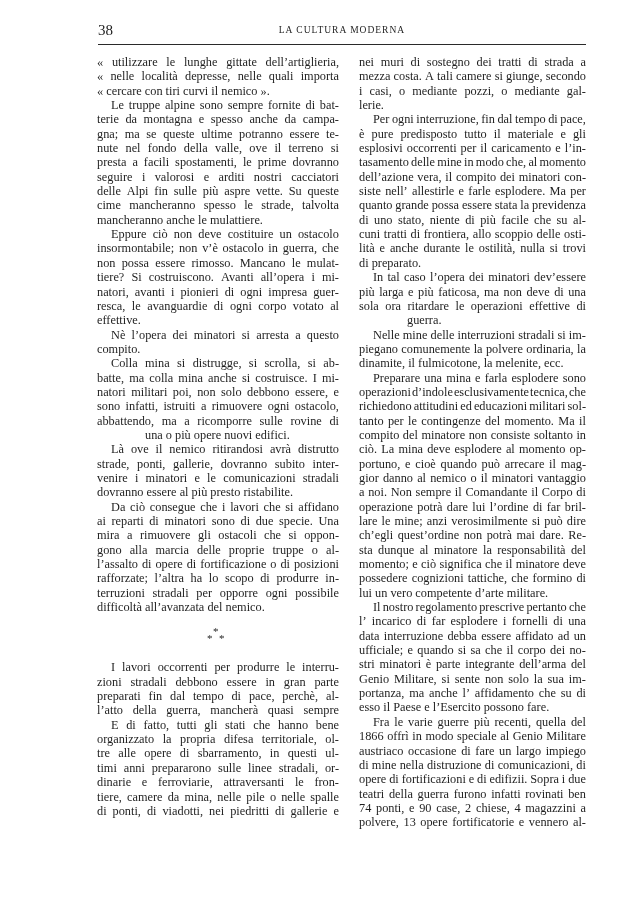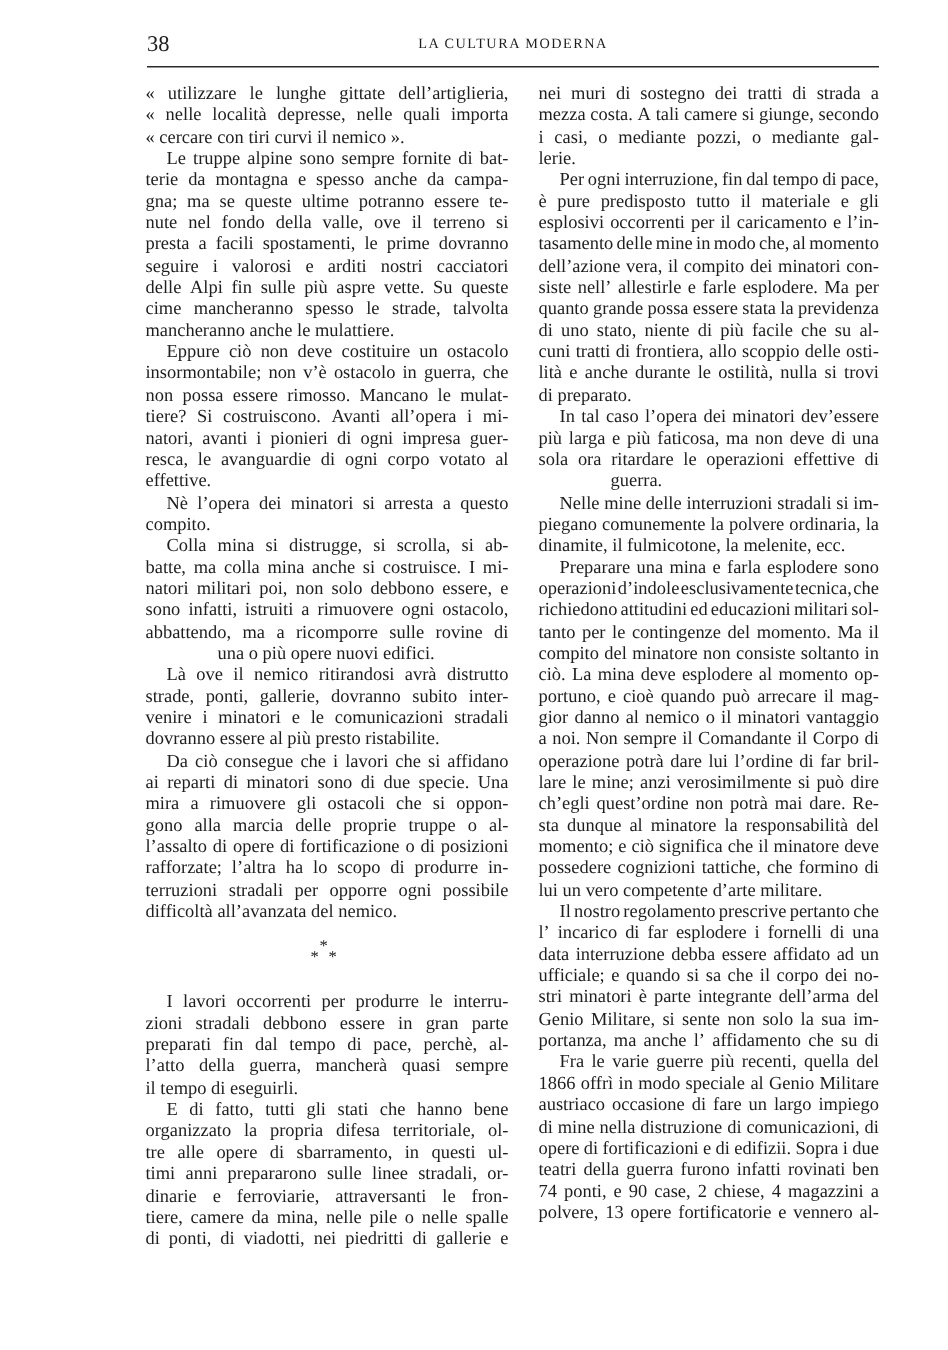--- a/index.html
+++ b/index.html
@@ -384,21 +384,20 @@
           <span class="w">al-</span>
         </div>
         <div class="line">
           <span class="w">l’atto</span>
           <span class="w">della</span>
           <span class="w">guerra,</span>
           <span class="w">mancherà</span>
           <span class="w">quasi</span>
           <span class="w">sempre</span>
         </div>
-        <div class="line last" style="display: block;">il tempo di eseguirli.</div>
         <div class="line indent">
           <span class="w">E</span>
           <span class="w">di</span>
           <span class="w">fatto,</span>
           <span class="w">tutti</span>
           <span class="w">gli</span>
           <span class="w">stati</span>
           <span class="w">che</span>
           <span class="w">hanno</span>
           <span class="w">bene</span>
@@ -851,20 +850,21 @@
         <div class="line">
           <span class="w">portanza,</span>
           <span class="w">ma</span>
           <span class="w">anche</span>
           <span class="w">l’</span>
           <span class="w">affidamento</span>
           <span class="w">che</span>
           <span class="w">su</span>
           <span class="w">di</span>
         </div>
+        <div class="line last" style="display: block;">esso il Paese e l’Esercito possono fare.</div>
         <div class="line indent">
           <span class="w">Fra</span>
           <span class="w">le</span>
           <span class="w">varie</span>
           <span class="w">guerre</span>
           <span class="w">più</span>
           <span class="w">recenti,</span>
           <span class="w">quella</span>
           <span class="w">del</span>
         </div>

